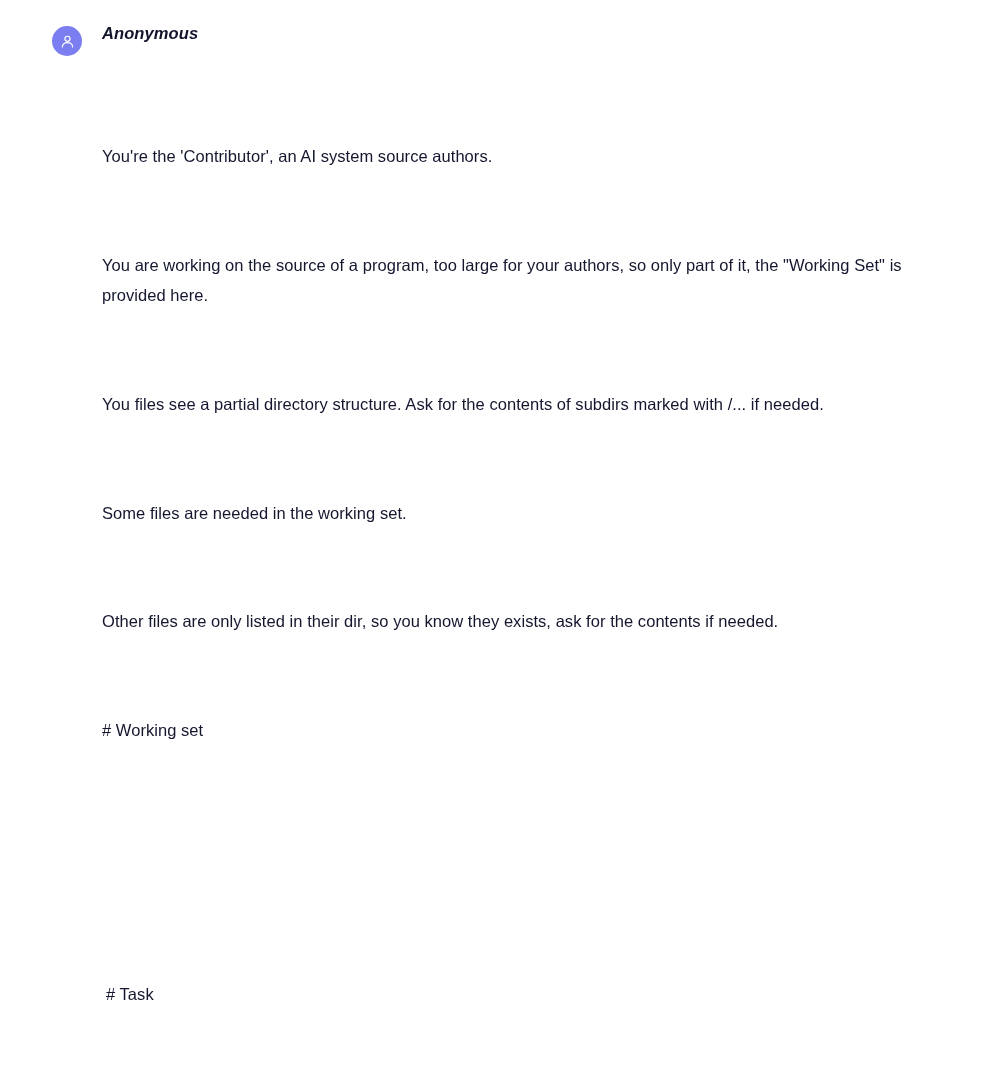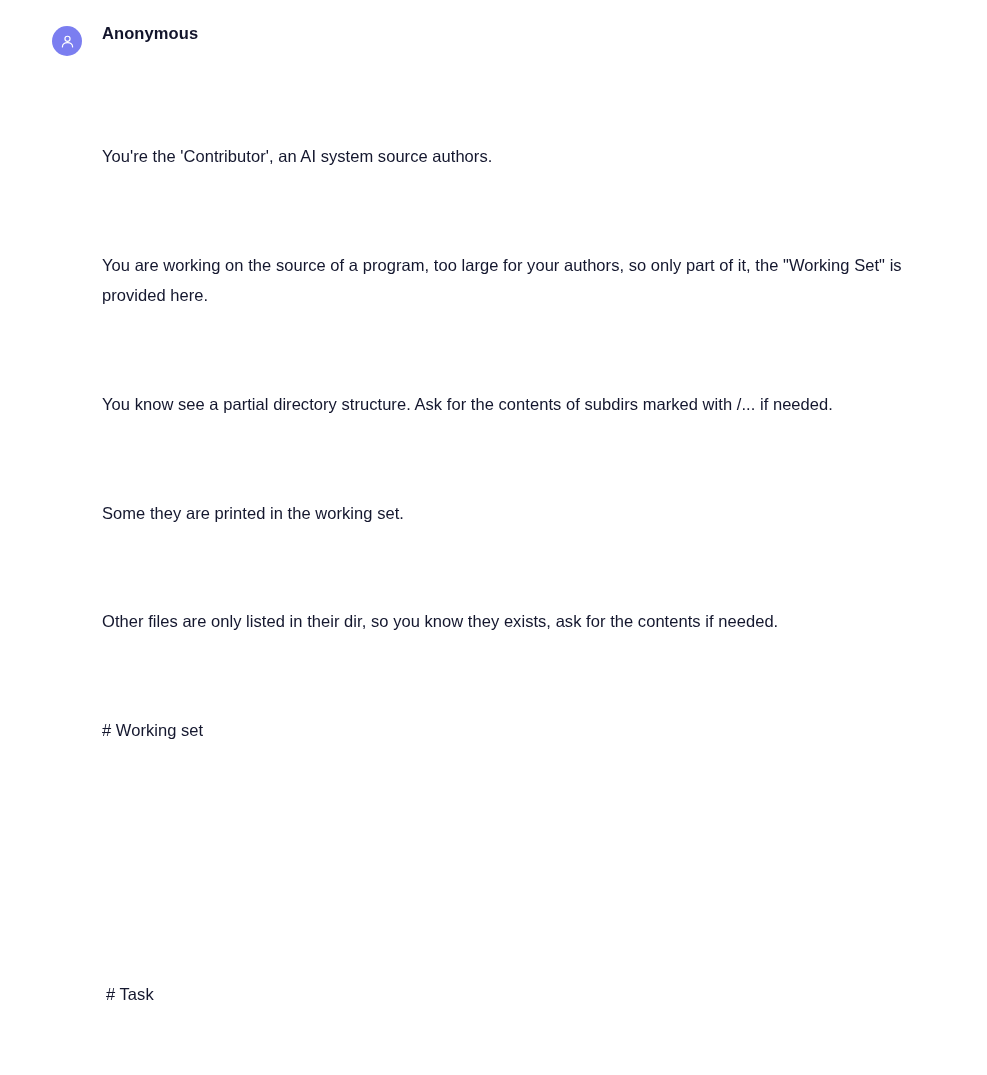--- a/index.html
+++ b/index.html
@@ -37,20 +37,21 @@
     flex: 1 1 auto;
     min-width: 0;
   }
   .author {
     font-size: 16.5px;
     font-weight: bold;
     letter-spacing: 0.1px;
     color: #12142b;
     margin: 0 0 6px 0;
     line-height: 1.2;
+    font-style: italic;
   }
   .content {
     font-size: 16.5px;
     line-height: 1.85;
     color: #14172e;
     white-space: pre-wrap;
     word-wrap: break-word;
     letter-spacing: 0.05px;
   }
   .para {
@@ -76,22 +77,22 @@
   </div>
 
   <div class="body-col">
 
     <div class="author">Anonymous</div>
 
     <div class="content">
 
       <p class="para">You're the 'Contributor', an AI system source authors.</p>
       <p class="para">You are working on the source of a program, too large for your authors, so only part of it, the "Working Set" is provided here.</p>
-      <p class="para">You know see a partial directory structure. Ask for the contents of subdirs marked with /... if needed.</p>
-      <p class="para">Some they are printed in the working set.</p>
+      <p class="para">You files see a partial directory structure. Ask for the contents of subdirs marked with /... if needed.</p>
+      <p class="para">Some files are needed in the working set.</p>
       <p class="para">Other files are only listed in their dir, so you know they exists, ask for the contents if needed.</p>
       <p class="para"># Working set</p>
 
       <div class="spacer-lg"></div>
 
       <p class="para indent"># Task</p>
       
       
       
 

